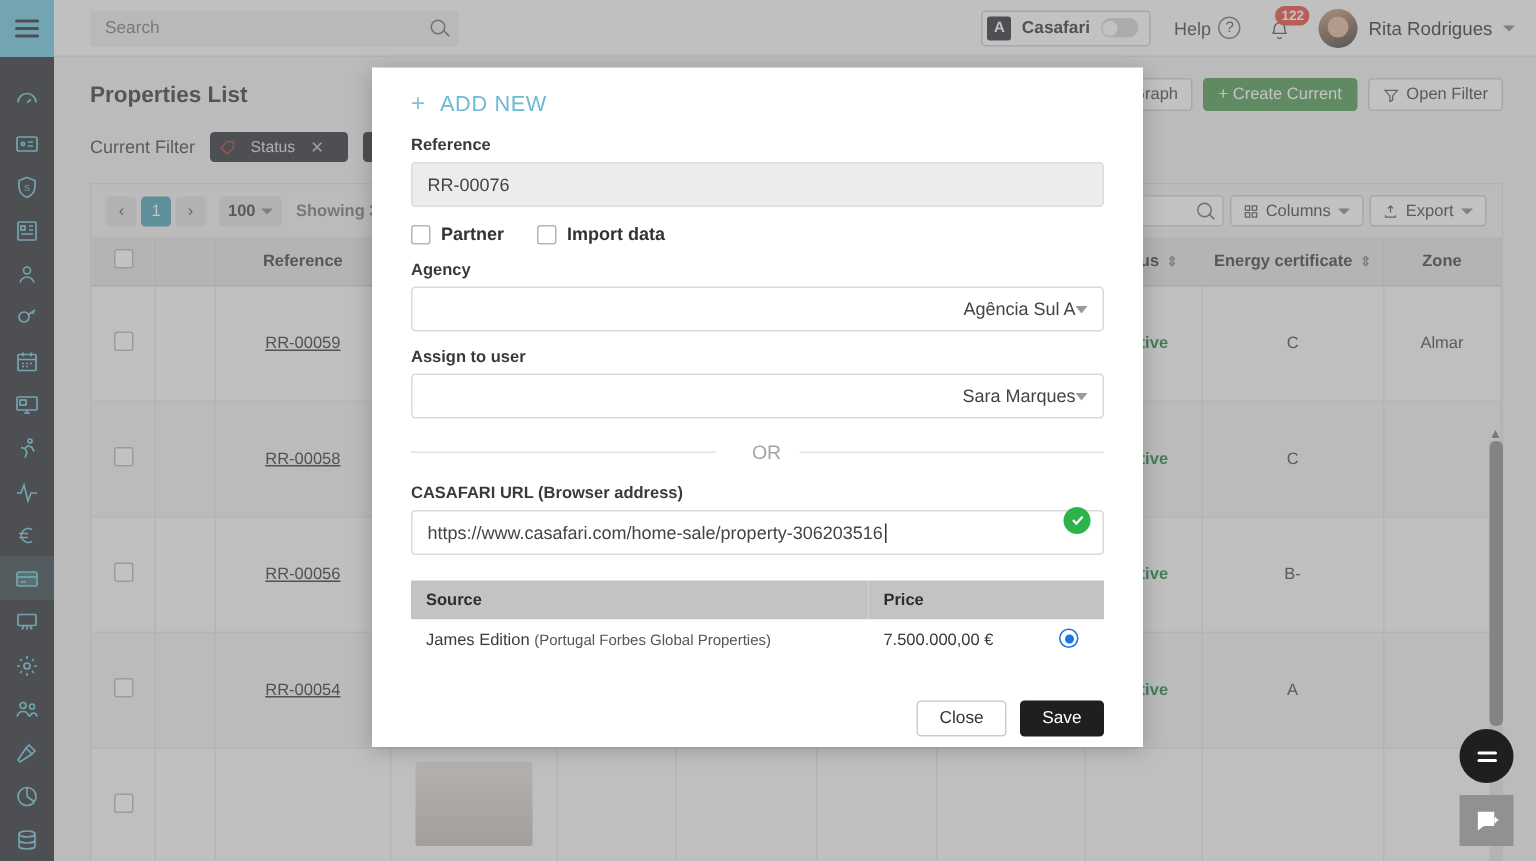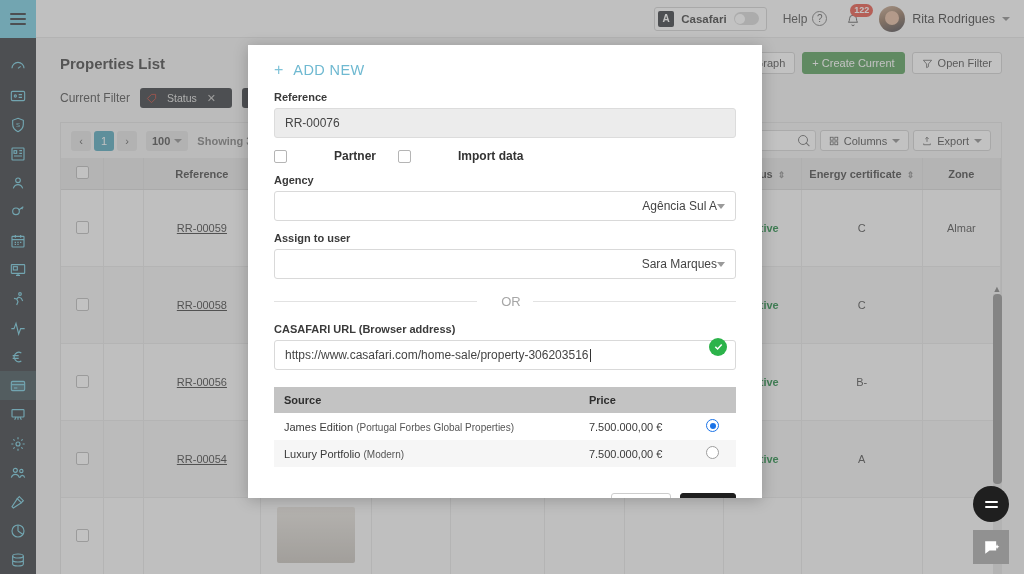--- a/index.html
+++ b/index.html
@@ -350,21 +350,21 @@
   .fld-group { margin-bottom: 11px; }
   #checkrow {
     display: flex; align-items: center; gap: 22px;
     margin: 9px 0 11px 0;
   }
   .chk-item { display: flex; align-items: center; gap: 7px; }
   .chk-box {
     width: 13px; height: 13px;
     border: 1px solid #b5b5b5; border-radius: 2px; background: #fff;
   }
-  .chk-label { font-size: 12px; font-weight: bold; color: #333; margin-left: 40px; }
+  .chk-label { font-size: 12px; font-weight: bold; color: #333; }
   #or-sep {
     display: flex; align-items: center; gap: 12px;
     margin: 15px 0 14px 0;
   }
   #or-sep .line { flex: 1; height: 1px; background: #e2e2e2; }
   #or-sep .or { font-size: 13px; color: #a6a6a6; margin-left: 12px; }
   #url-field {
     position: relative;
   }
   #url-field .fld { padding-right: 52px; }
@@ -537,20 +537,24 @@
         <div class="side-ic">
           <svg viewBox="0 0 24 24" fill="none" stroke="currentColor" stroke-width="1.7">
               <ellipse cx="12" cy="6" rx="8" ry="3"></ellipse>
               <path d="M4 6v6c0 1.7 3.6 3 8 3s8-1.3 8-3V6M4 12v6c0 1.7 3.6 3 8 3s8-1.3 8-3v-6"></path>
             </svg>
         </div>
       </div>
     </div>
 
     <div id="topbar">
+      <div id="search-wrap">
+        <input id="search-input" value="" placeholder="Search" style="">
+        <span class="mag"></span>
+      </div>
 
       <div id="topbar-right">
         <div id="casafari-toggle">
           <span class="ca-badge">A</span>
           <span class="ca-label">Casafari</span>
           <span class="switch"></span>
         </div>
 
         <div id="help-box">
           <span class="help-txt">Help</span>
@@ -851,30 +855,20 @@
         <tr class="row-odd">
           <td>
             <span>James Edition</span>
             <span class="src-sub">(Portugal Forbes Global Properties)</span>
           </td>
           <td>7.500.000,00 €</td>
           <td style="text-align:center;">
             <span class="radio sel"></span>
           </td>
         </tr>
-        <tr class="row-even">
-          <td>
-            <span>Luxury Portfolio</span>
-            <span class="src-sub">(Modern)</span>
-          </td>
-          <td>7.500.000,00 €</td>
-          <td style="text-align:center;">
-            <span class="radio"></span>
-          </td>
-        </tr>
       </tbody>
     </table>
 
     <div id="modal-actions">
       <div class="mbtn close">Close</div>
       <div class="mbtn save">Save</div>
     </div>
   </div>
 
 </div>

